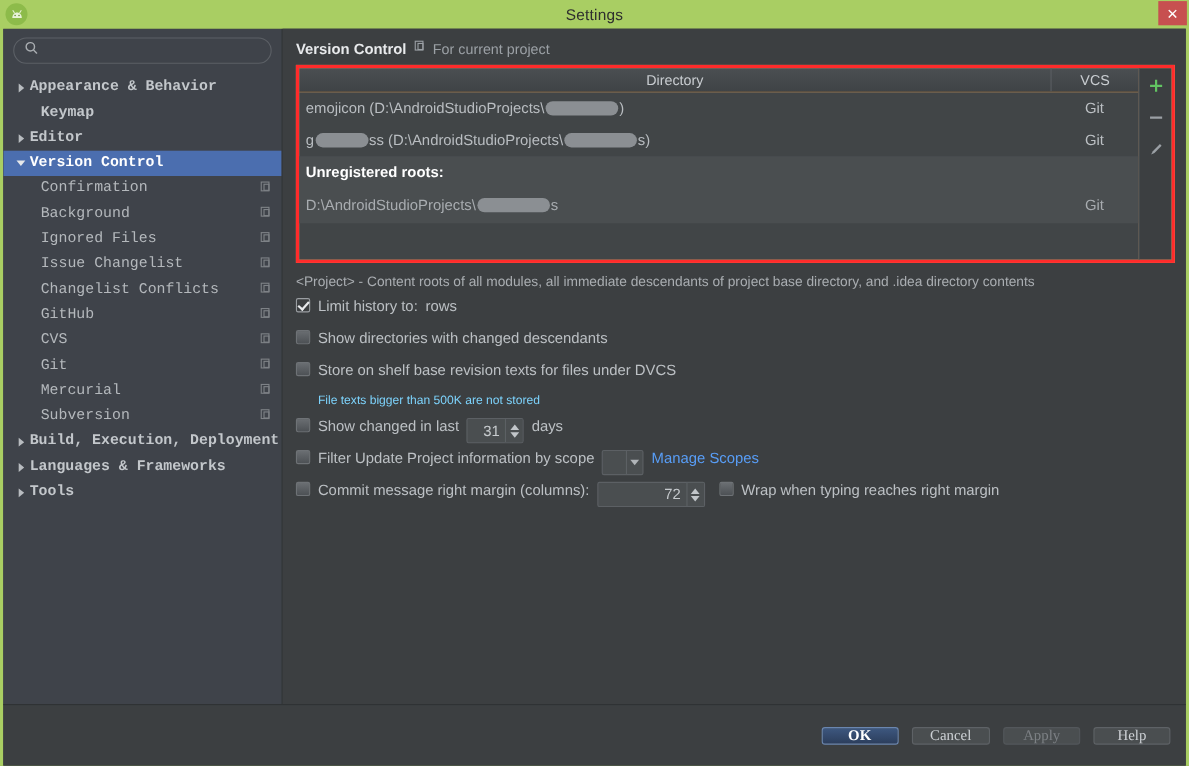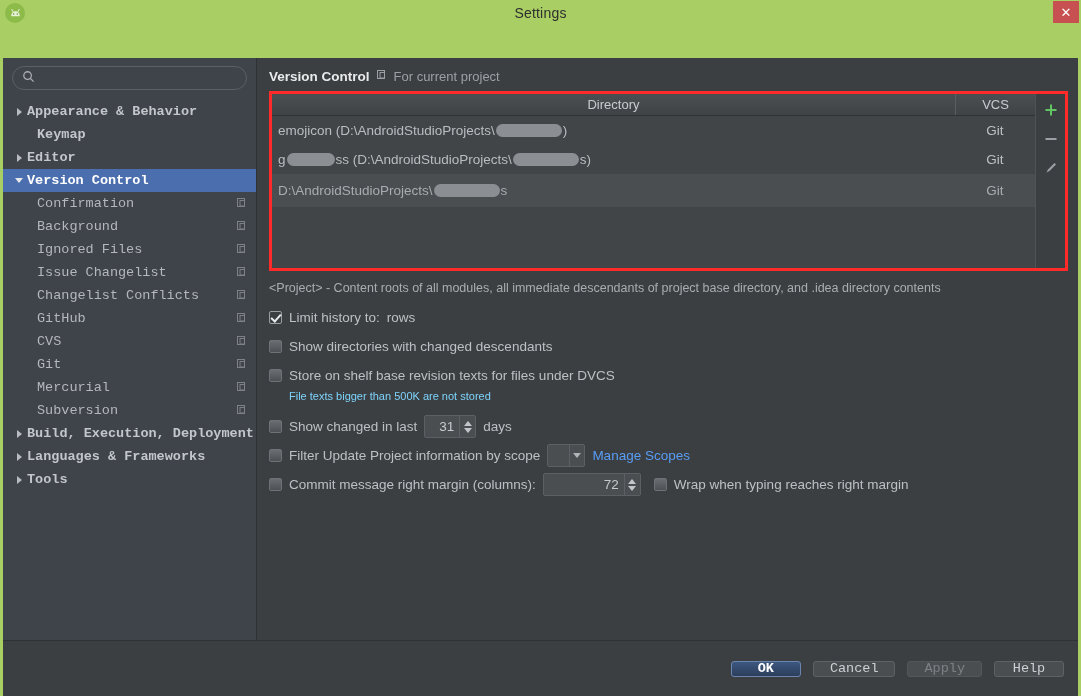--- a/index.html
+++ b/index.html
@@ -6,21 +6,21 @@
   html, body {
     width: 1081px; height: 696px;
     background: #a9ce63;
     font-family: "Liberation Sans", sans-serif;
     overflow: hidden;
   }
   .window {
     position: absolute; left: 0; top: 0;
     width: 1081px; height: 696px;
     background: #a9ce63;
-    display: flex; flex-direction: column; gap: 32px;
+    display: flex; flex-direction: column;
   }
   
   .titlebar {
     height: 26px; position: relative;
     background: #a9ce63;
     display: flex; align-items: center;
     flex: 0 0 26px;
   }
   .app-icon {
     width: 20px; height: 20px; margin-left: 5px;
@@ -153,21 +153,21 @@
   }
   .side-btn {
     width: 26px; height: 24px; display: flex;
     align-items: center; justify-content: center;
   }
   .desc-line {
     margin-top: 10px; font-size: 12.5px; color: #a9adb1;
   }
   .opts { margin-top: 8px; display: flex; flex-direction: column; gap: 0px; }
   .opt-row {
-    height: 29px; display: flex; align-items: center; gap: 7px;
+    height: 29px; display: flex; gap: 7px;
     font-size: 13.5px; color: #bcc0c4;
   }
   .cb {
     width: 13px; height: 13px; flex: 0 0 13px;
     background: linear-gradient(#6a6e72, #4d5155);
     border: 1px solid #6e7276; border-radius: 2px;
     position: relative;
   }
   .cb.checked {
     background: #3c3f41; border: 1px solid #9a9ea2;
@@ -225,21 +225,21 @@
     border-top: 1px solid #2f3234;
     display: flex; align-items: center; justify-content: flex-end;
     padding-right: 14px; gap: 12px;
     background: #3c3f41;
   }
   .btn {
     min-width: 70px; height: 16px; padding: 0 16px;
     border: 1px solid #5e6266; border-radius: 3px;
     background: #4a4e50; color: #cdd1d5;
     font-size: 13.5px; display: flex; align-items: center; justify-content: center;
-    font-family: Liberation Mono, monospace;
+    font-family: Liberation Serif, serif;
   }
   .btn.default {
     background: linear-gradient(#3d577f, #2c3e5c);
     border-color: #6a86b0; color: #ffffff; font-weight: bold;
   }
   .btn.disabled { color: #7d8185; border-color: #53575b; }
 </style>
 </head>
 <body>
 
@@ -434,20 +434,24 @@
                 <div class="trow">
                   <div class="cell-dir">
                     <span>g</span>
                     <span class="redact" style="width: 48px;"></span>
                     <span>ss (D:\AndroidStudioProjects\</span>
                     <span class="redact" style="width: 66px;"></span>
                     <span>s)</span>
                   </div>
                   <div class="cell-vcs">Git</div>
                 </div>
+                <div class="trow section">
+                  <div class="cell-dir">Unregistered roots:</div>
+                  <div class="cell-vcs"></div>
+                </div>
                 <div class="trow unreg">
                   <div class="cell-dir">
                     <span>D:\AndroidStudioProjects\</span>
                     <span class="redact" style="width: 66px;"></span>
                     <span>s</span>
                   </div>
                   <div class="cell-vcs">Git</div>
                 </div>
               </div>
           </div>

